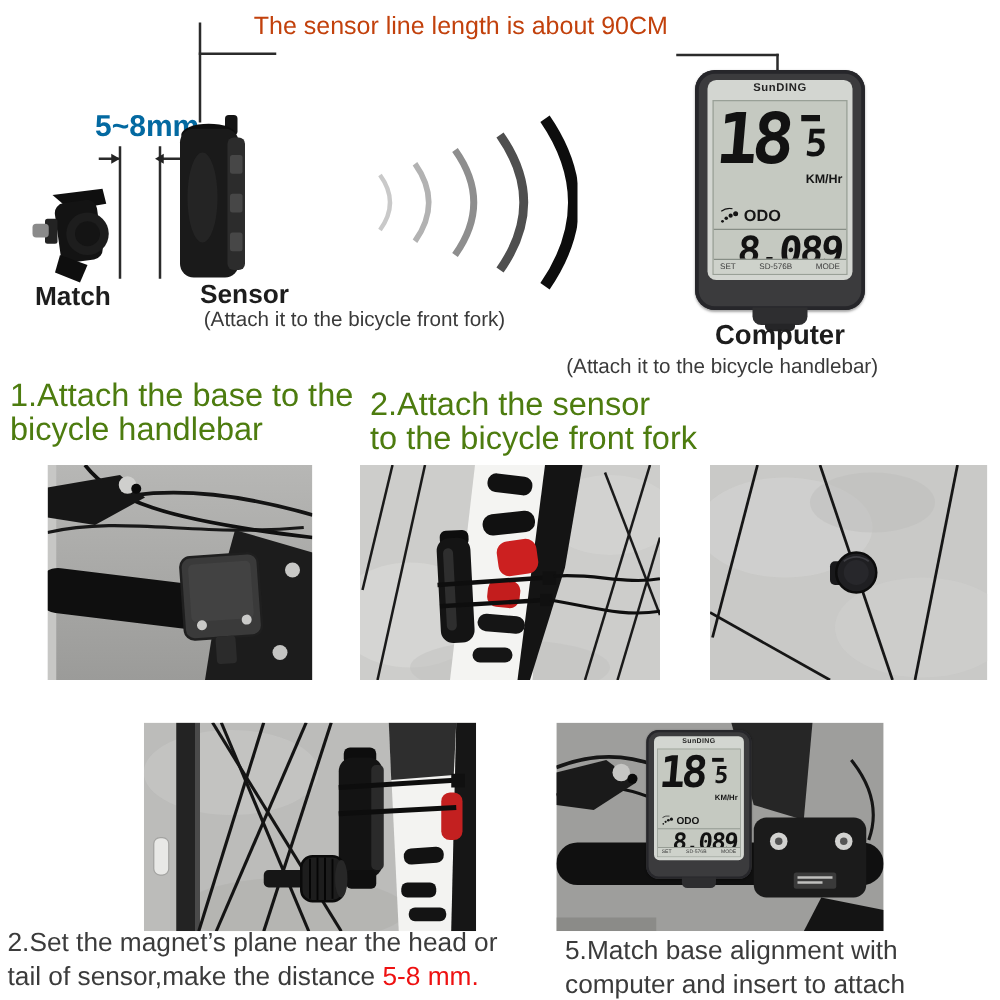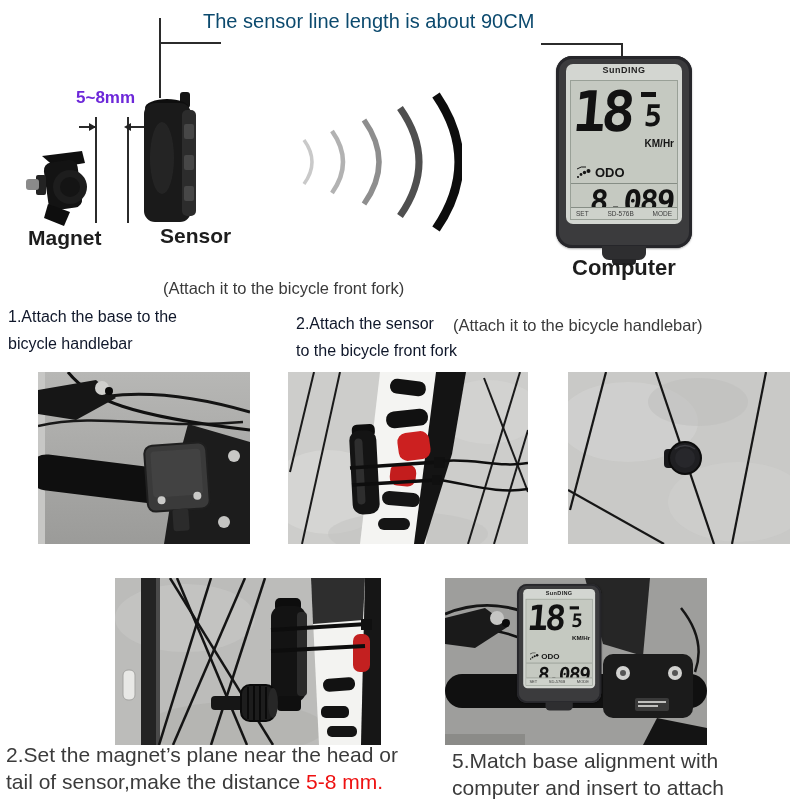--- a/index.html
+++ b/index.html
@@ -6,30 +6,30 @@
   html,body { background:#ffffff; }
   #canvas {
     position:relative; width:800px; height:800px; background:#ffffff;
     font-family:"Liberation Sans", sans-serif; color:#3a3a3a; overflow:hidden;
   }
   .abs { position:absolute; }
   .line { position:absolute; background:#2b2b2b; }
   .txt { position:absolute; white-space:nowrap; }
 
   
-  .title-text { left:203px; top:10px; font-size:20px; color:#0c4a6e; }
-  .red-dim { left:76px; top:88px; font-size:17px; color:#6d28d9; font-weight:600; }
+  .title-text { left:203px; top:10px; font-size:20px; color:#c2410c; }
+  .red-dim { left:76px; top:88px; font-size:24px; color:#0369a1; font-weight:600; }
 
   .arrowhead { position:absolute; width:0; height:0; }
   .arrow-right { border-top:4px solid transparent; border-bottom:4px solid transparent; border-left:7px solid #222; }
   .arrow-left  { border-top:4px solid transparent; border-bottom:4px solid transparent; border-right:7px solid #222; }
 
   
   .part-label { font-weight:bold; font-size:21px; color:#1d1d1d; }
-  .part-note  { font-size:16.5px; color:#3a3a3a;margin-top:32px; }
+  .part-note  { font-size:16.5px; color:#3a3a3a; }
 
   
   .device { position:absolute; width:136px; height:192px; }
   .device-body { position:absolute; inset:0; background:#3b3b3d; border-radius:16px; box-shadow: inset 0 0 0 3px #26262a, 0 1px 2px rgba(0,0,0,.35); }
   .device-panel { position:absolute; left:10px; right:10px; top:8px; bottom:24px; background:#d3d6d1; border-radius:7px; overflow:hidden; }
   .device-logo { position:absolute; top:1px; left:0; right:0; text-align:center; font-size:9px; font-weight:bold; letter-spacing:.5px; color:#232323; }
   .device-screen { position:absolute; left:4px; right:4px; top:16px; bottom:4px; background:#c5c9c1; border:1px solid #99a097; }
   .lcd { font-family:"DejaVu Sans Mono", monospace; font-weight:bold; color:#121212; transform:skewX(-5deg); }
   .spd-int { position:absolute; left:2px; top:3px; font-size:56px; line-height:1; letter-spacing:-5px; }
   .spd-dash { position:absolute; right:21px; top:11px; width:15px; height:5px; background:#121212; }
@@ -38,21 +38,21 @@
   .odo-row { position:absolute; left:5px; top:84px; display:flex; align-items:center; gap:2px; }
   .odo-label { font-size:13px; font-weight:bold; color:#151515; }
   .screen-divider { position:absolute; left:0; right:0; top:102px; height:1px; background:#868d85; }
   .odo-val { position:absolute; right:4px; top:105px; font-size:31px; line-height:1; letter-spacing:-2px; }
   .btn-strip { position:absolute; left:0; right:0; bottom:0; height:12px; background:#ced2cb; border-top:1px solid #868d85; display:flex; justify-content:space-between; align-items:center; padding:0 5px; }
   .btn-strip span { font-size:6.5px; color:#3c3c3c; }
   .device-mount { position:absolute; left:50%; transform:translateX(-50%); bottom:-12px; width:44px; height:14px; background:#2e2e30; border-radius:0 0 7px 7px; }
   .device-mount2 { position:absolute; left:50%; transform:translateX(-50%); bottom:-17px; width:24px; height:6px; background:#252527; border-radius:0 0 4px 4px; }
 
   
-  .step-title { position:absolute; font-size:16px; line-height:27px; color:#0f172a; }
+  .step-title { position:absolute; font-size:26px; line-height:27px; color:#4d7c0f; }
   .caption { position:absolute; font-size:21px; line-height:27px; color:#3b3b3b; }
   .hl-red { color:#ee1111; }
 
   
   .photo { position:absolute; overflow:hidden; }
   .photo svg { display:block; }
 </style>
 </head>
 <body>
 
@@ -88,21 +88,21 @@
     <rect x="44" y="0" width="10" height="16" rx="3" fill="#141414"></rect>
     <ellipse cx="31" cy="16" rx="22" ry="9" fill="#0e0e0e"></ellipse>
     <rect x="8" y="11" width="47" height="119" rx="11" fill="#1a1a1a"></rect>
     <rect x="46" y="18" width="14" height="106" rx="5" fill="#2c2c2c"></rect>
     <rect x="48" y="32" width="10" height="15" rx="2" fill="#474747"></rect>
     <rect x="48" y="63" width="10" height="15" rx="2" fill="#474747"></rect>
     <rect x="48" y="94" width="10" height="15" rx="2" fill="#474747"></rect>
     <ellipse cx="26" cy="66" rx="12" ry="36" fill="#2d2d2d" opacity="0.55"></ellipse>
   </svg>
 
-  <div class="txt part-label" style="left:28px; top:226px;">Magnet</div>
+  <div class="txt part-label" style="left:28px; top:226px;">Match</div>
   <div class="txt part-label" style="left:160px; top:224px;text-align:center;">Sensor</div>
   <div class="txt part-note" style="left:163px; top:247px;">(Attach it to the bicycle front fork)</div>
 
   <svg class="abs" style="left:286px; top:86px;" width="176" height="152" viewBox="0 0 176 152">
     <path d="M18 54 Q34 76 18 98" fill="none" stroke="#c9c9c9" stroke-width="3.5"></path>
     <path d="M46 45 Q68 76 46 107" fill="none" stroke="#b2b2b2" stroke-width="4.5"></path>
     <path d="M78 34 Q108 76 78 118" fill="none" stroke="#8e8e8e" stroke-width="5.5"></path>
     <path d="M114 22 Q152 76 114 130" fill="none" stroke="#4f4f4f" stroke-width="7"></path>
     <path d="M150 9 Q196 76 150 143" fill="none" stroke="#0d0d0d" stroke-width="9"></path>
   </svg>

